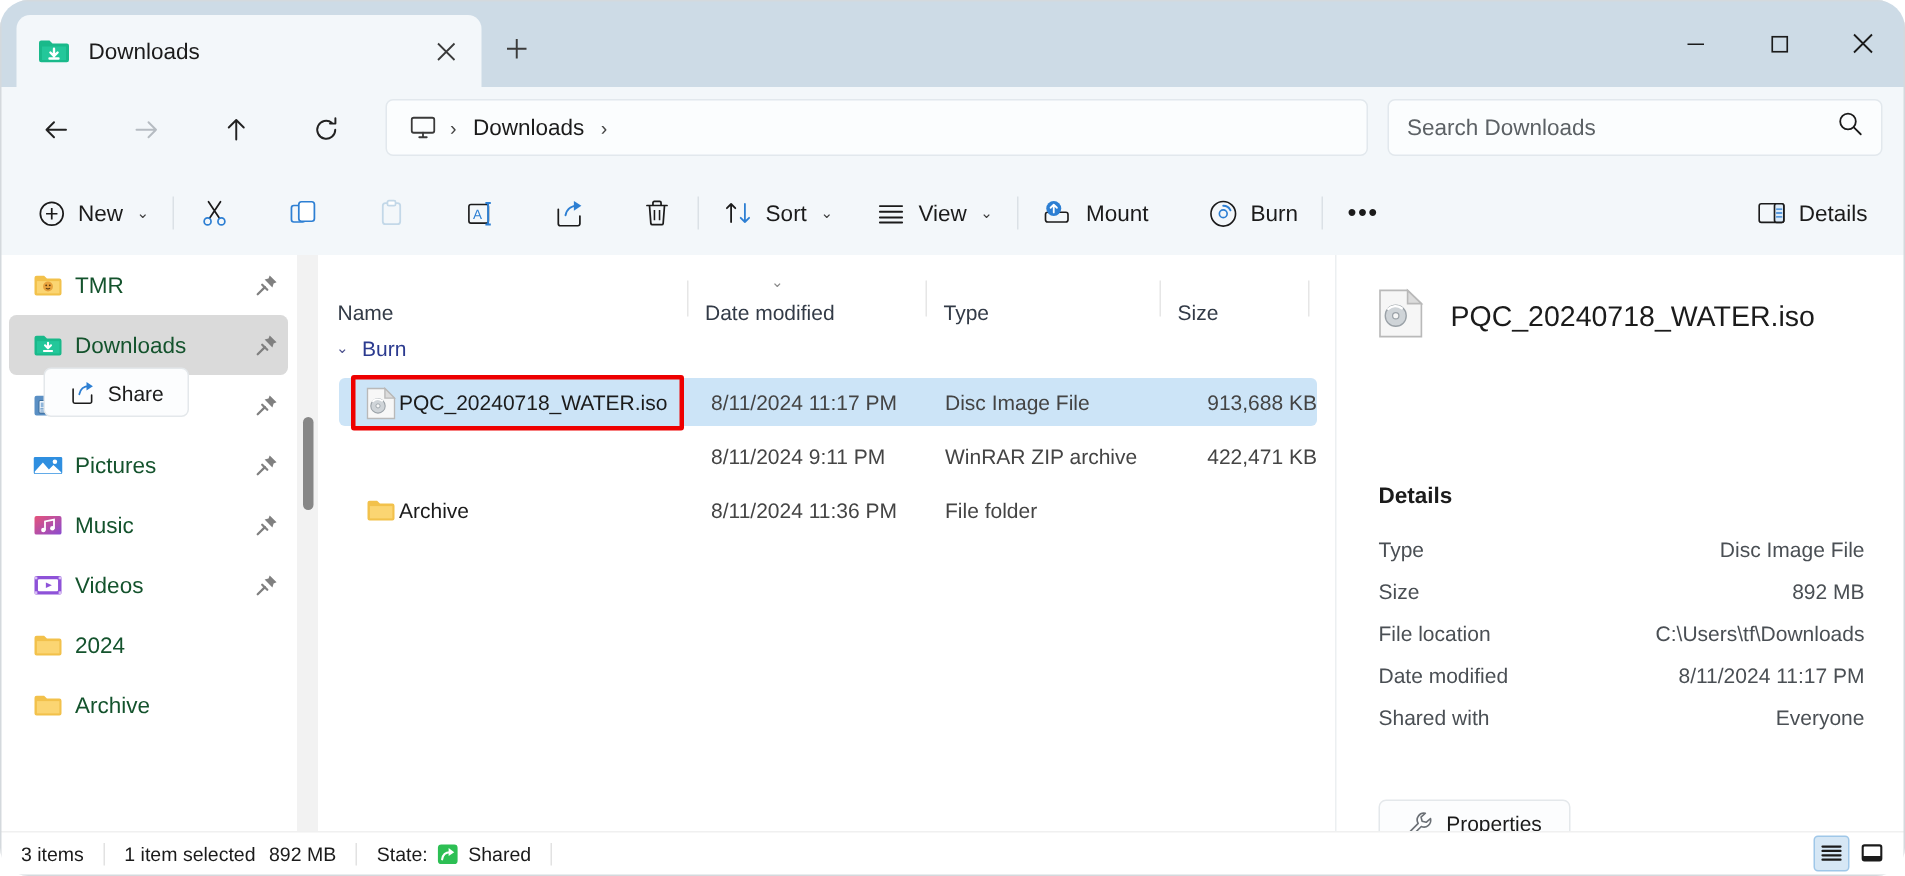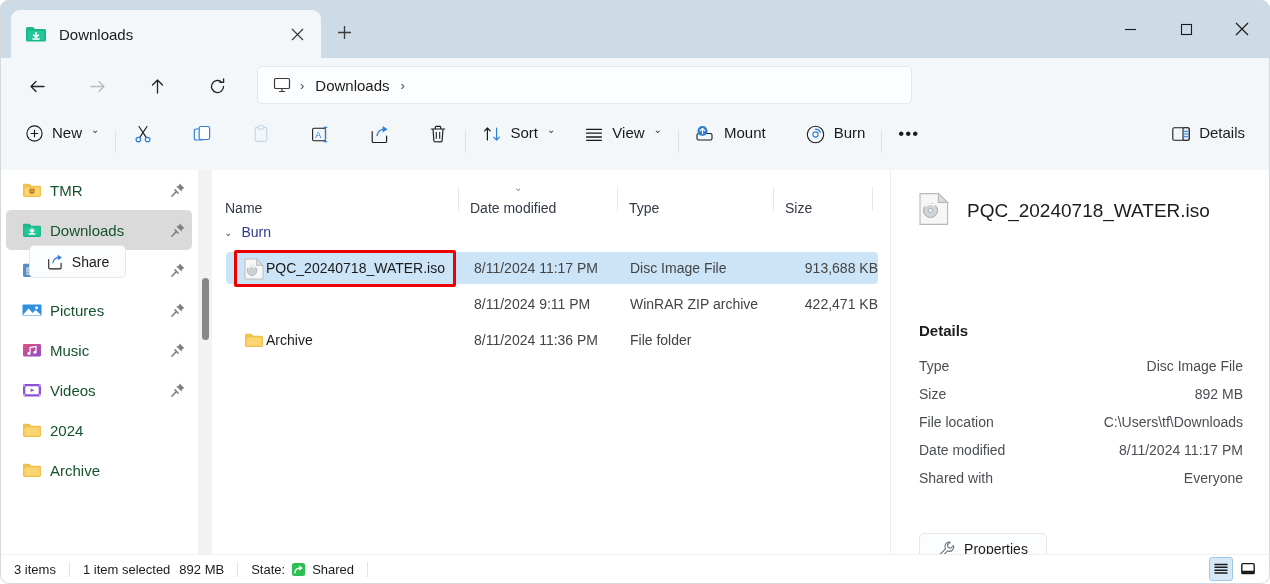--- a/index.html
+++ b/index.html
@@ -7,20 +7,21 @@
     width: 1270px; height: 584px;
     overflow: hidden;
     font-family: "Liberation Sans", sans-serif;
     background: #ffffff;
   }
   #win {
     position: relative;
     width: 1270px; height: 584px;
     background: #ffffff;
     overflow: hidden;
+    border-radius: 19px;
   }
   .titlebar-bg-round {
     position: absolute; left: 0; top: 0; width: 1270px; height: 58px;
     background: #cddbe6;
     border-top-left-radius: 9px; border-top-right-radius: 9px;
   }
   .tab {
     position: absolute; left: 11px; top: 10px; width: 310px; height: 48px;
     background: #f3f7fa;
     border-top-left-radius: 9px; border-top-right-radius: 9px;
@@ -78,21 +79,21 @@
   .searchbox .mag { flex: 0 0 auto; color: #1b1b1b; }
 
   
   .toolbar {
     position: absolute; left: 0; top: 114px; width: 1270px; height: 56px;
     background: #f3f7fa;
     display: flex; align-items: center;
   }
   .tbtn {
     height: 36px; border-radius: 5px;
-    display: flex; justify-content: center;
+    display: flex; align-items: center; justify-content: center;
     padding: 0 9px; color: #1b1b1b; font-size: 15px; flex: 0 0 auto;
     gap: 8px; white-space: nowrap;
   }
   .tbtn.icononly { width: 40px; padding: 0; }
   .tsep { width: 1px; height: 22px; background: #dbe1e6; flex: 0 0 auto; margin: 0 7px; }
   .chev { font-size: 10px; color: #3a3a3a; margin-left: 1px; }
   .tbtn.dim { color: #b9bfc4; }
 
   
   .body-area {
@@ -283,20 +284,29 @@
       <svg width="18" height="18" viewBox="0 0 18 18">
         <rect x="1.5" y="2.5" width="15" height="10" rx="1.3" fill="none" stroke="#3a3a3a" stroke-width="1.2"></rect>
         <path d="M6.5 15.5 H11.5 M9 12.5 V15.5" stroke="#3a3a3a" stroke-width="1.2" stroke-linecap="round"></path>
       </svg>
     </span>
     <span class="crumb-sep">›</span>
     <span class="crumb-item">Downloads</span>
     <span class="crumb-sep">›</span>
   </div>
 
+  <div class="searchbox">
+    <span class="ph">Search Downloads</span>
+    <span class="mag">
+      <svg width="17" height="17" viewBox="0 0 17 17">
+          <circle cx="7" cy="7" r="5.2" fill="none" stroke="#1b1b1b" stroke-width="1.2"></circle>
+          <path d="M10.9 10.9 L15.5 15.5" stroke="#1b1b1b" stroke-width="1.2" stroke-linecap="round"></path>
+        </svg>
+    </span>
+  </div>
 
   <div class="toolbar">
     <div style="width:16px"></div>
 
     <div class="tbtn">
       <svg width="19" height="19" viewBox="0 0 19 19">
           <circle cx="9.5" cy="9.5" r="7.6" fill="none" stroke="#1b1b1b" stroke-width="1.15"></circle>
           <path d="M9.5 5.7 V13.3 M5.7 9.5 H13.3" stroke="#1b1b1b" stroke-width="1.15"></path>
         </svg>
       <span>New</span>

